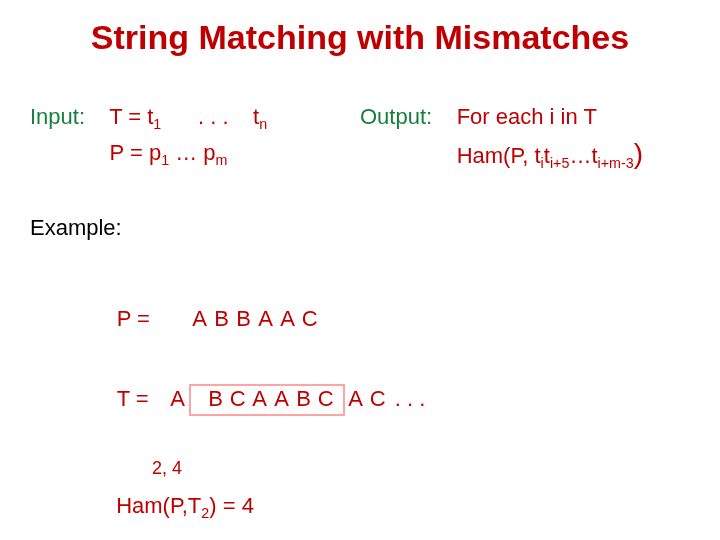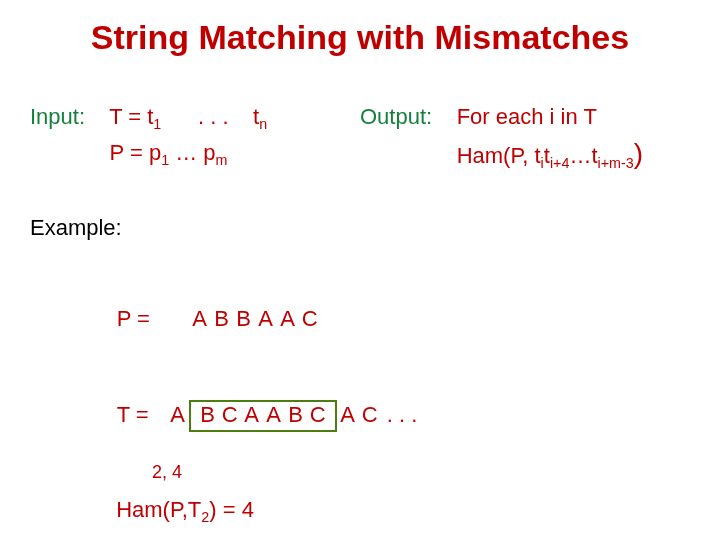--- a/index.html
+++ b/index.html
@@ -69,29 +69,28 @@
     font-family: "Comic Sans MS", "Comic Sans", cursive, sans-serif;
     letter-spacing: 0;
   }
   .cell {
     display: inline-block;
     width: 22px;
     text-align: center;
   }
   .box {
     display: inline-block;
-    border: 2px solid #4d7c0f;
-    padding: 2px 6px 4px 6px;
+    border: 2px solid #fca5a5;
+    padding: 2px 6px 4px 14px;
     line-height: 1;
-    margin-top: 16px;
   }
   .counts {
     font-size: 18px;
     color: #c00000;
-    margin-top: 4px;
+    margin-top: 16px;
   }
   .ham-line {
     margin-top: 14px;
     font-size: 22px;
   }
   .nowrap { white-space: nowrap; }
   .row-label {
     display: inline-block;
     width: 50px;
   }
@@ -127,21 +126,21 @@
   <div class="output-block">
     <div class="nowrap">
       <span class="label-dark">Output:</span>
       <span>&nbsp;&nbsp;</span>
       <span class="red">For each i in T</span>
     </div>
     <div class="nowrap">
       <span style="visibility:hidden">Output:</span>
       <span>&nbsp;&nbsp;</span>
       <span class="red">
-        <span>Ham(P, t</span><span class="sub">i</span><span>t</span><span class="sub">i+4</span><span>…</span><span>t</span><span class="sub">i+m-3</span><span style="font-size:28px">)</span>
+        <span>Ham(P, t</span><span class="sub">i</span><span>t</span><span class="sub">i+5</span><span>…</span><span>t</span><span class="sub">i+m-3</span><span style="font-size:28px">)</span>
       </span>
     </div>
   </div>
 
   <div class="example-label">Example:</div>
 
   <div class="example-body">
 
     <div class="mono-row">
       <span class="row-label red">P = </span><span class="cell">&nbsp;</span><span id="p-cells"><span class="cell red">A</span><span class="cell red">B</span><span class="cell red">B</span><span class="cell red">A</span><span class="cell red">A</span><span class="cell red">C</span></span>

